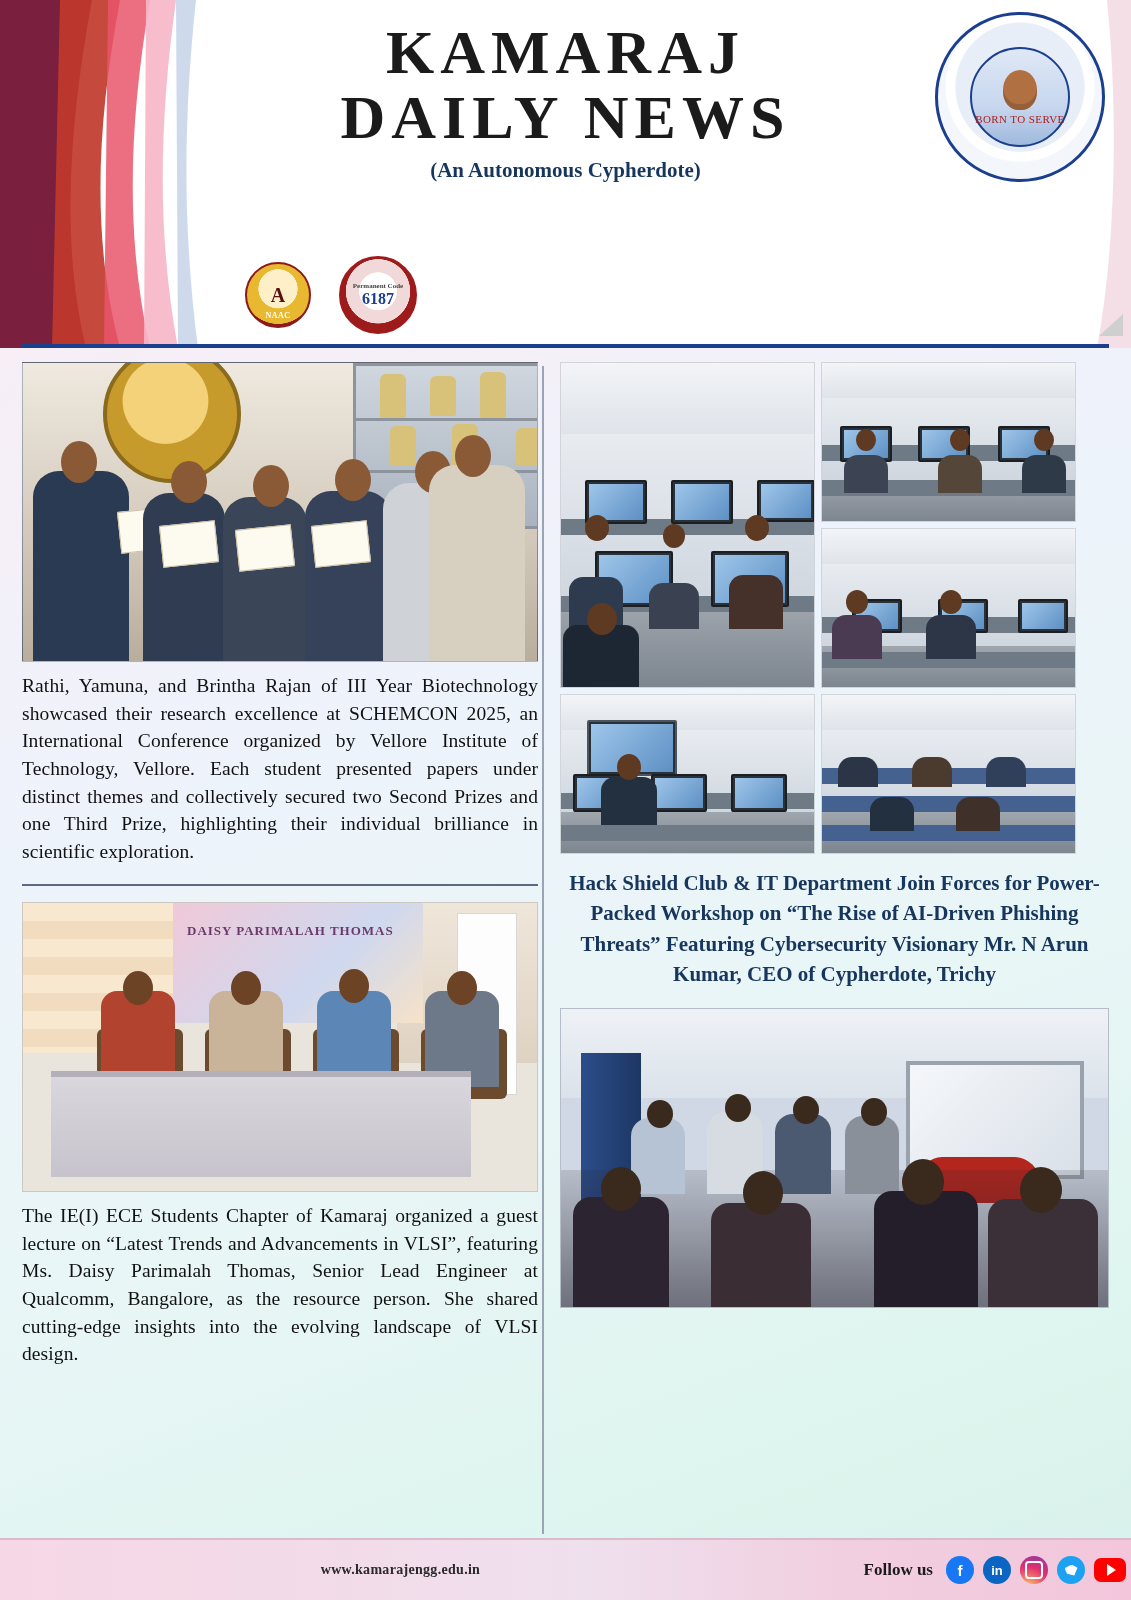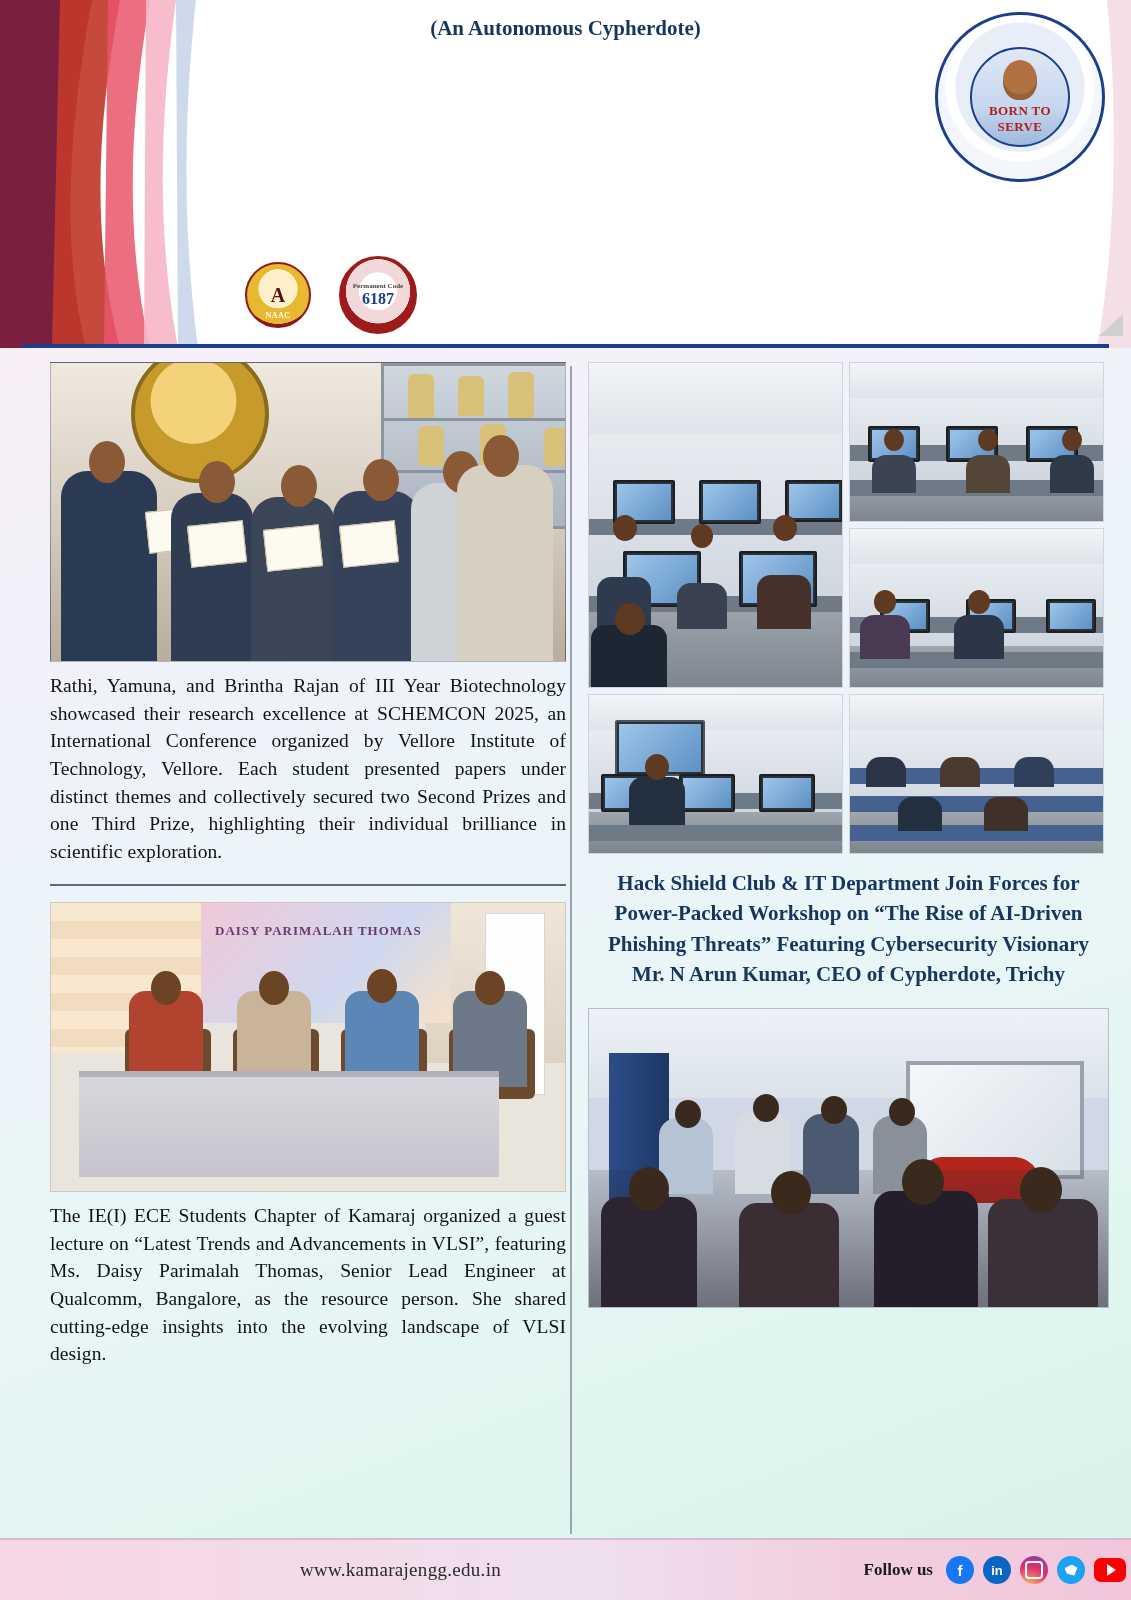--- a/index.html
+++ b/index.html
@@ -107,22 +107,22 @@
   }
   .logo-face {
     width: 34px;
     height: 40px;
     border-radius: 50% 50% 45% 45%;
     background: #b07042;
     margin-bottom: 3px;
     box-shadow: inset 0 -6px 0 rgba(0,0,0,0.15);
   }
   .logo-motto {
-    font-size: 13px;
-    font-weight: bold;
+    font-size: 11px;
+    font-weight: normal;
     color: #b01c1c;
     letter-spacing: 0.4px;
     text-align: center;
   }
   .accred-row {
     position: absolute;
     left: 0;
     bottom: 14px;
     width: 100%;
     display: flex;
@@ -217,21 +217,20 @@
     position: relative;
     display: flex;
     padding: 14px 22px 0 22px;
     box-sizing: border-box;
     height: 1190px;
   }
   .col-left {
     width: 520px;
     padding-right: 4px;
     box-sizing: border-box;
-    margin-left: 28px;
   }
   .col-divider {
     width: 2px;
     background: #9aa4b5;
     margin: 4px 0 4px 0;
   }
   .col-right {
     flex: 1;
     padding-left: 16px;
     box-sizing: border-box;
@@ -333,22 +332,22 @@
     width: 330px;
     padding-left: 26px;
     font-size: 20px;
     font-weight: bold;
     color: #7a2046;
     box-sizing: border-box;
   }
   .footer-center {
     flex: 1;
     text-align: center;
-    font-size: 19px;
-    font-weight: normal;
+    font-size: 14px;
+    font-weight: bold;
     color: #2a2a2a;
     letter-spacing: 0.3px;
   }
   .footer-right {
     width: 330px;
     padding-right: 5px;
     display: flex;
     align-items: center;
     justify-content: flex-end;
     gap: 9px;
@@ -392,20 +391,24 @@
       <path d="M108,0 L150,0 C128,130 126,240 150,348 L104,348 Z" fill="#e8556b" opacity="0.85"></path>
       <path d="M146,0 L176,0 C158,130 158,240 178,348 L144,348 Z" fill="#f7b6c6" opacity="0.9"></path>
       <path d="M176,0 L196,0 C182,130 184,240 198,348 L178,348 Z" fill="#c9d6ea" opacity="0.9"></path>
     </svg>
 
     <svg class="swoosh-right" viewBox="0 0 120 348" preserveAspectRatio="none">
       <path d="M120,0 L120,348 L86,348 C104,250 108,120 96,0 Z" fill="#f3d7e0" opacity="0.8"></path>
     </svg>
 
     <div class="title-block">
+      <h1 class="paper-title">
+        <span>KAMARAJ</span>
+        <span class="line2">DAILY NEWS</span>
+      </h1>
       <div class="autonomous">(An Autonomous Cypherdote)</div>
     </div>
 
     <div class="college-logo">
       <div class="logo-inner">
         <div class="logo-face"></div>
         <div class="logo-motto">BORN TO SERVE</div>
       </div>
     </div>
 

